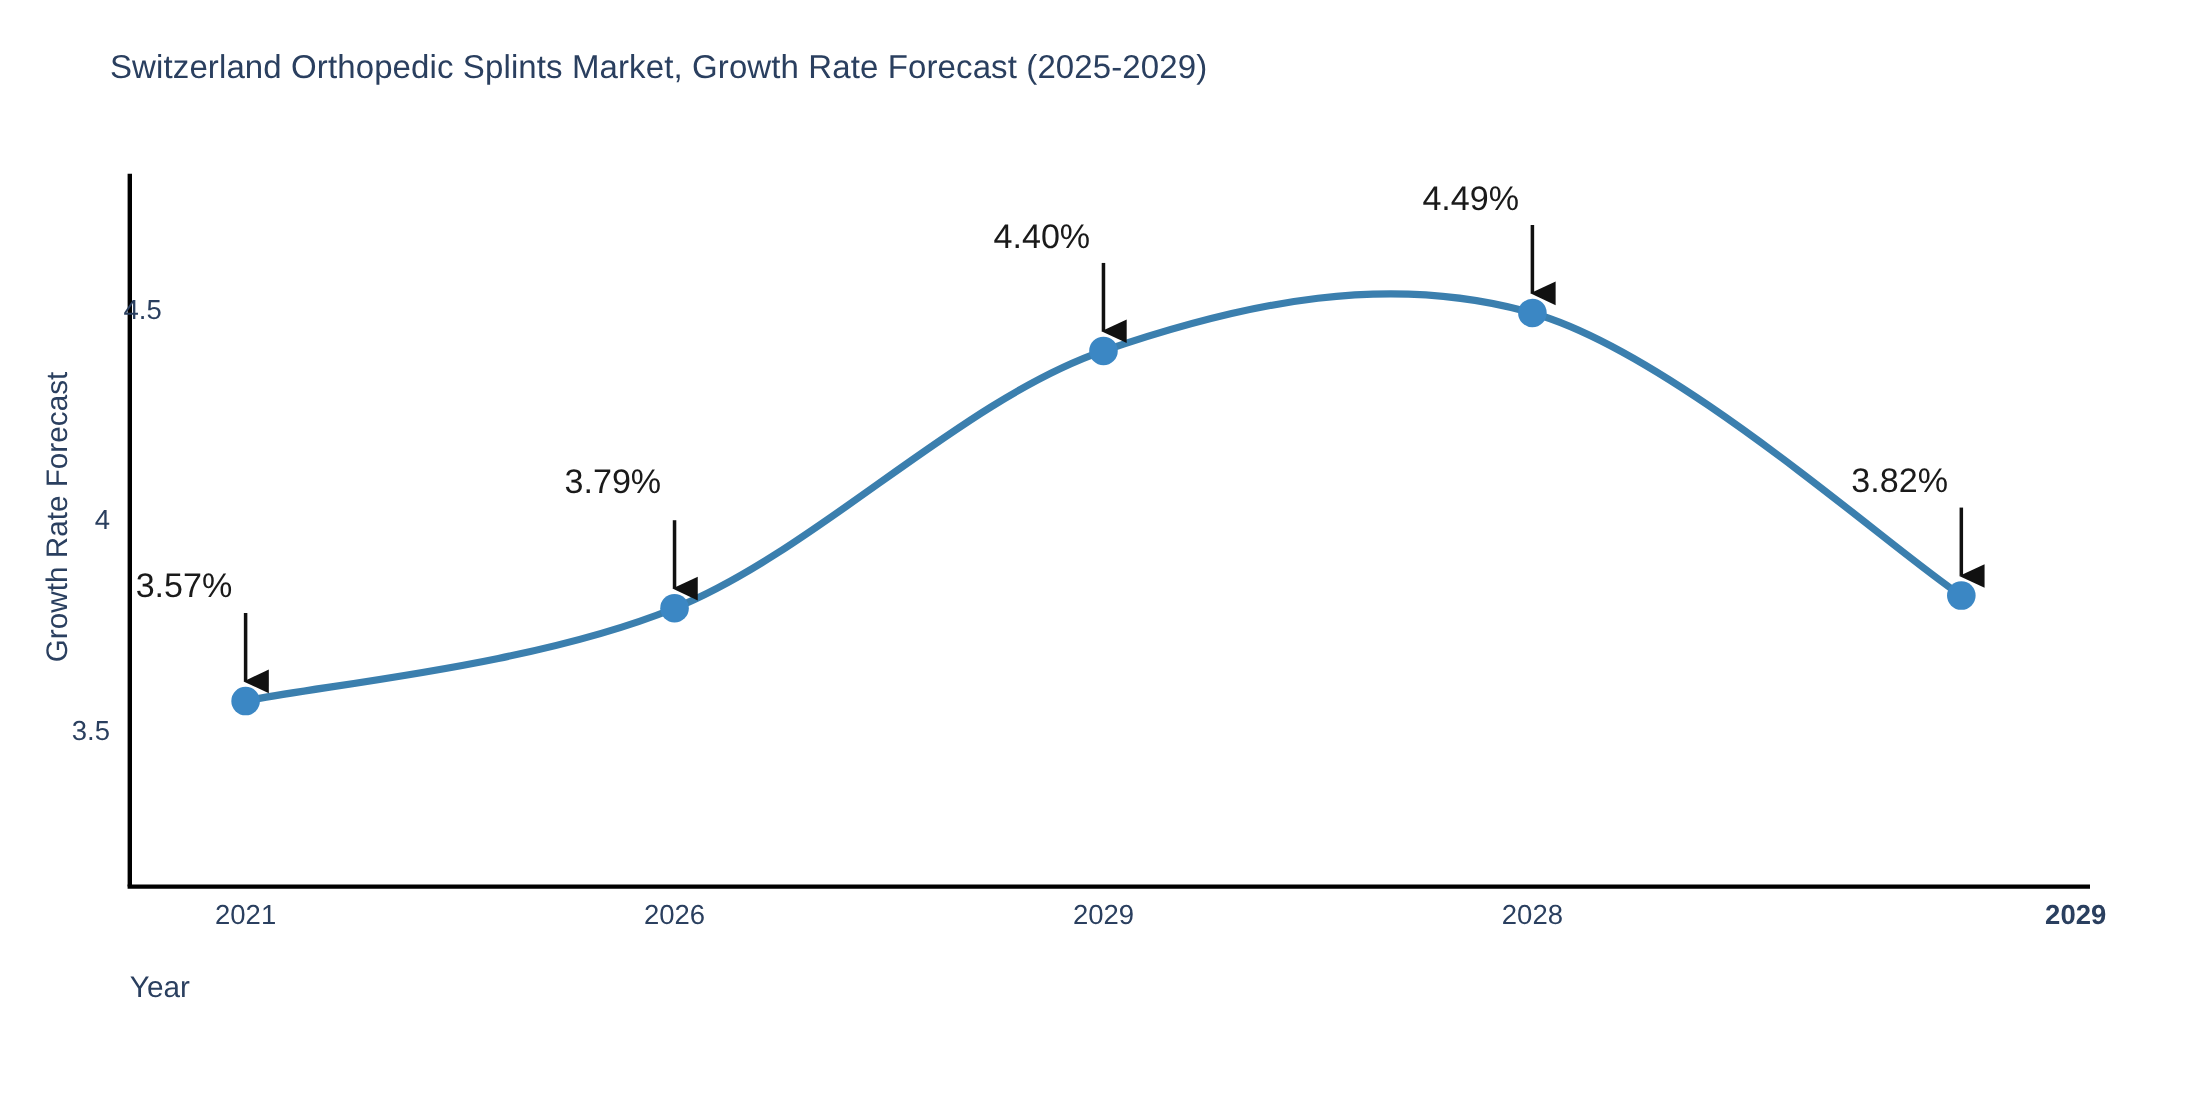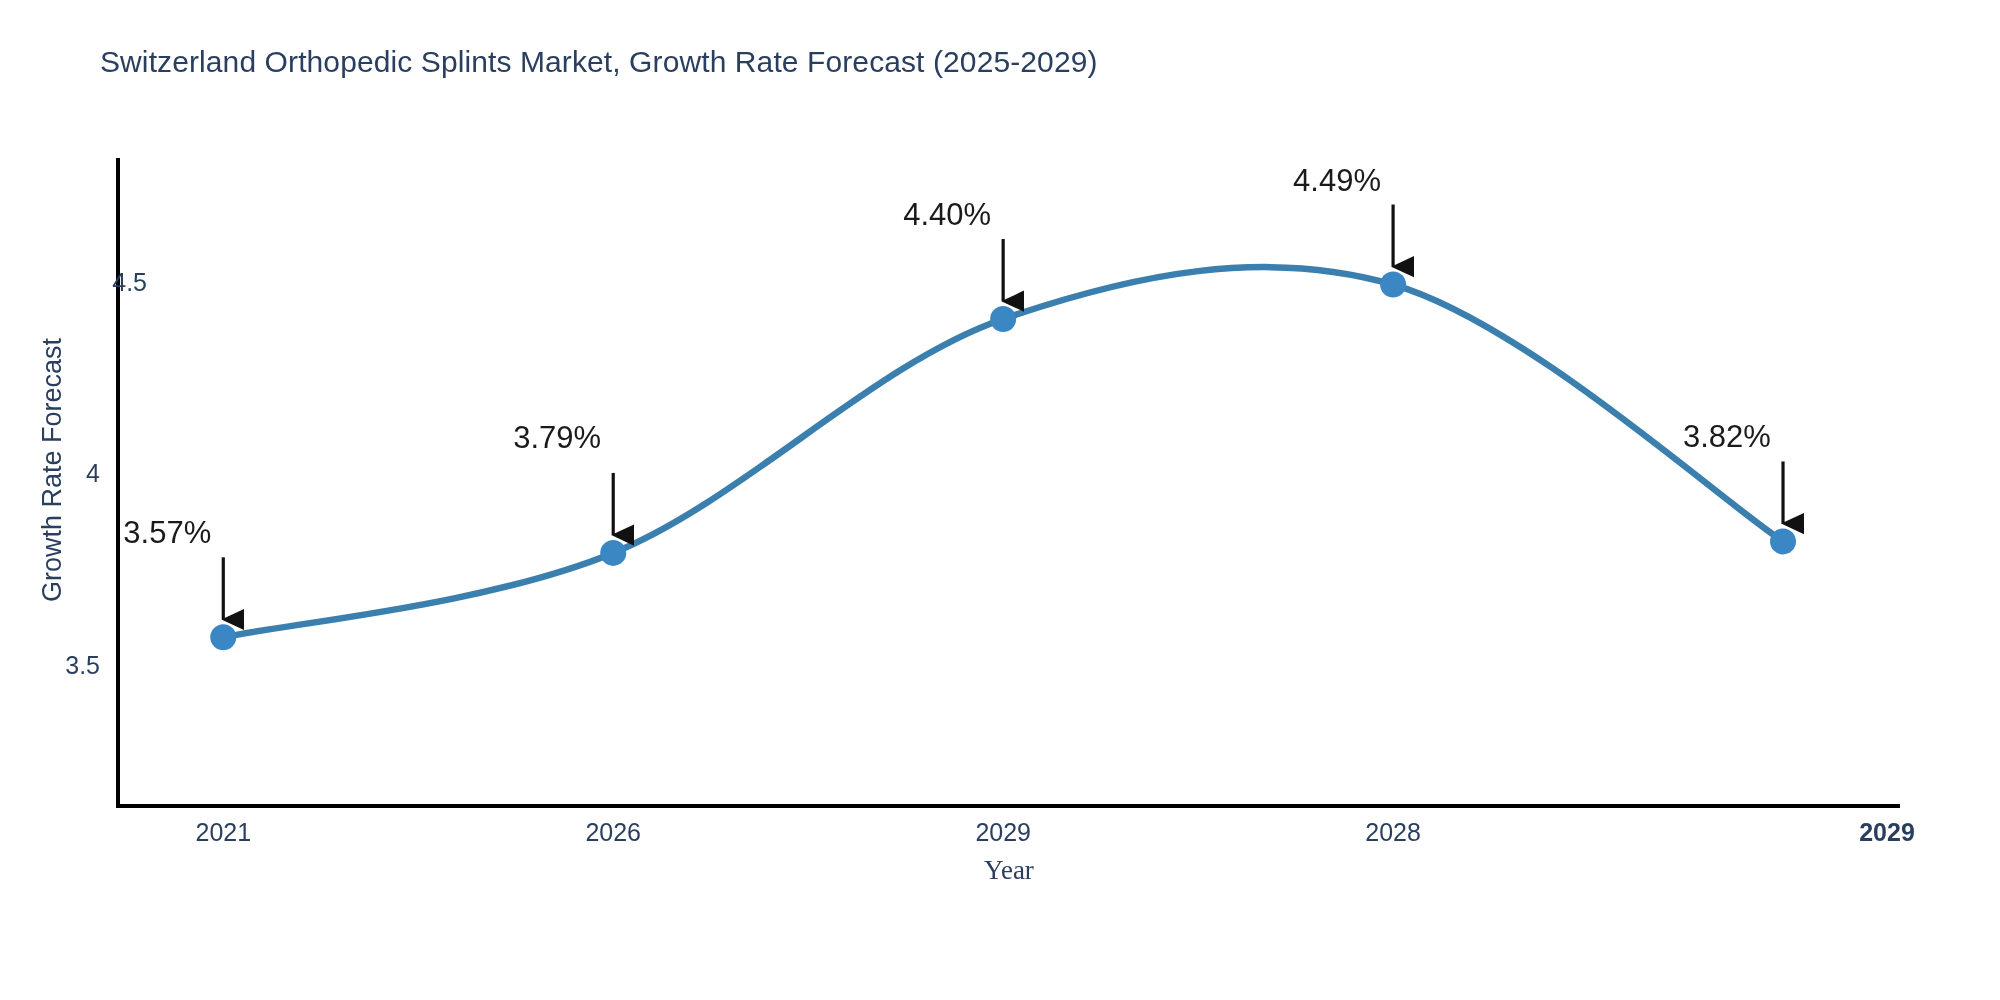--- a/index.html
+++ b/index.html
@@ -40,26 +40,25 @@
     transform: translate(30px, 790px) rotate(-90deg);
     font-size: 27px;
     color: #2a3f5f;
     text-align: center;
     line-height: 44px;
     white-space: nowrap;
   }
   .axis-title-x {
     position: absolute;
     left: 118px;
-    top: 855px;
+    top: 882px;
     width: 1782px;
-    text-align: center;
+    text-align: left;
     font-size: 27px;
     color: #2a3f5f;
-    font-family: Liberation Serif, serif;
   }
   .tick-label-y {
     position: absolute;
     right: 0;
     width: 100px;
     text-align: right;
     font-size: 25px;
     color: #2a3f5f;
     transform: translateY(-13px);
   }

